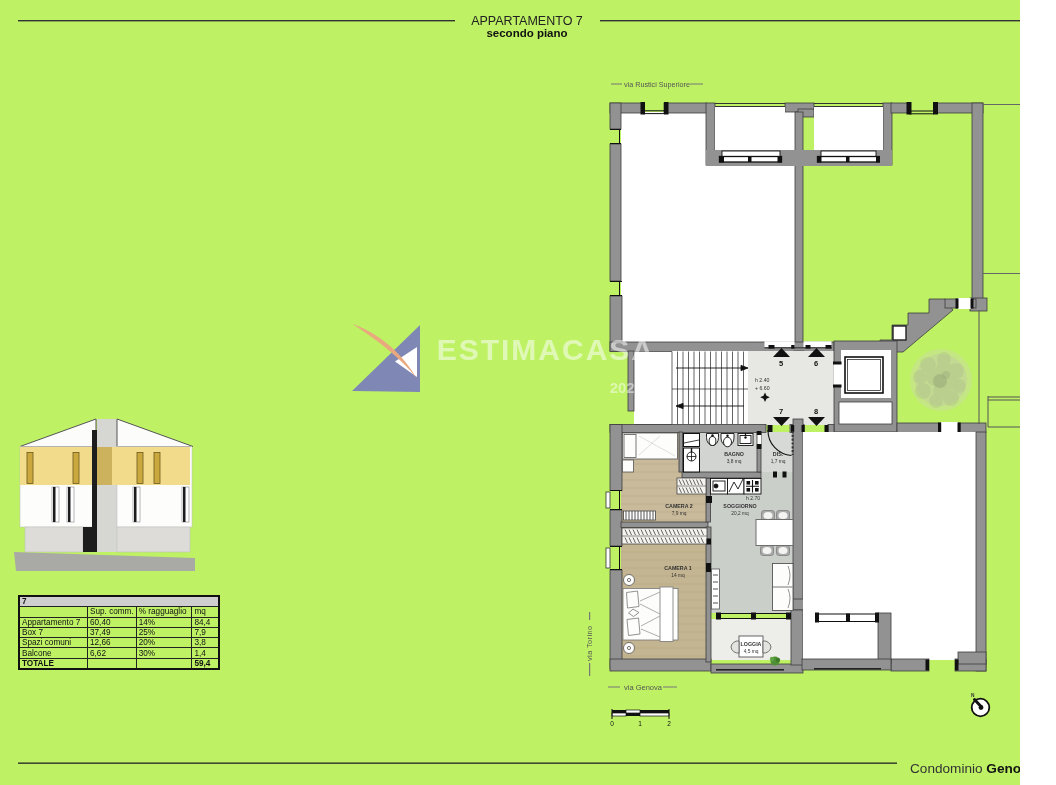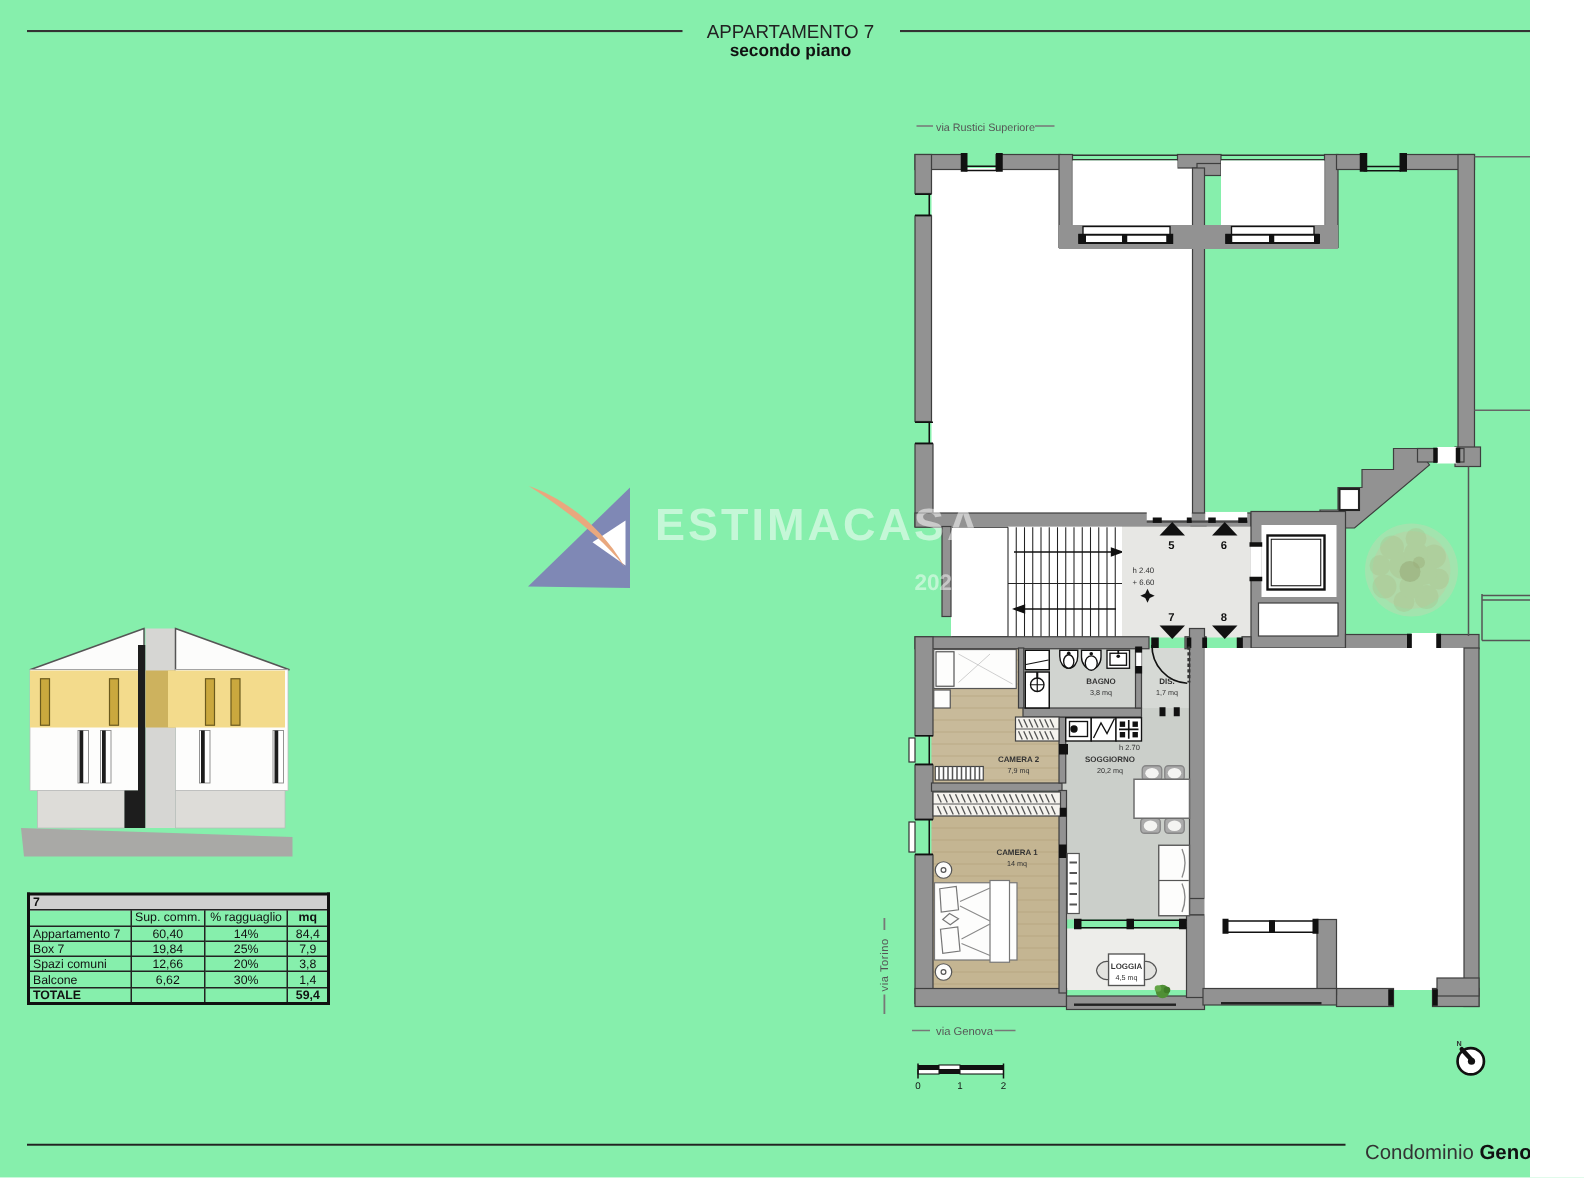--- a/index.html
+++ b/index.html
@@ -1,22 +1,22 @@
 <!DOCTYPE html>
 <html><head>
 <meta charset="utf-8">
 <style>
 html,body{margin:0;padding:0;background:#fff;}
-#page{position:relative;width:1020px;height:785px;background:#86efac;overflow:hidden;
+#page{position:relative;width:1020px;height:785px;background:#bef264;overflow:hidden;
 font-family:"Liberation Sans", sans-serif;}
 svg text{font-family:"Liberation Sans", sans-serif;}
 #tbl{position:absolute;left:18px;top:595px;width:202px;height:75px;border:2px solid #111;
 border-collapse:collapse;font-size:8.2px;color:#111;}
 #tbl td{border:1px solid #222;padding:0 2px;height:9px;line-height:9px;}
-#tbl .num{text-align:center;}
+#tbl .num{}
 </style>
 </head>
 <body>
 <div id="page">
 <svg width="1056" height="785" viewBox="0 0 1056 785">
 
 <rect x="18" y="20" width="437" height="1.4" fill="#333"></rect>
 
 <text x="527" y="25" font-size="12.5" fill="#222" text-anchor="middle">APPARTAMENTO 7</text>
 
@@ -615,31 +615,31 @@
 
 <table id="tbl" cellspacing="0">
   <tbody>
         <tr>
           <td colspan="4" style="background:#cfcfcf;font-weight:bold;">7</td>
         </tr>
   <tr>
           <td style="width:68px;"></td>
           <td class="num" style="width:52px;">Sup. comm.</td>
           <td class="num" style="width:56px;">% ragguaglio</td>
-          <td class="num" style="width:24px;font-weight:bold;">mq</td>
+          <td class="num" style="width:24px;">mq</td>
         </tr>
   <tr>
           <td>Appartamento 7</td>
           <td class="num">60,40</td>
           <td class="num">14%</td>
           <td class="num">84,4</td>
         </tr>
   <tr>
           <td>Box 7</td>
-          <td class="num">19,84</td>
+          <td class="num">37,49</td>
           <td class="num">25%</td>
           <td class="num">7,9</td>
         </tr>
   <tr>
           <td>Spazi comuni</td>
           <td class="num">12,66</td>
           <td class="num">20%</td>
           <td class="num">3,8</td>
         </tr>
   <tr>

